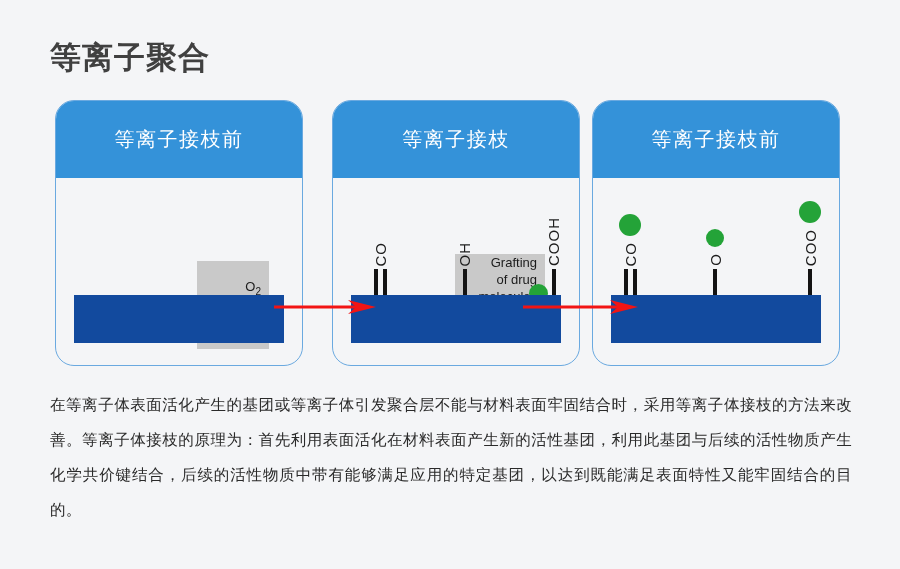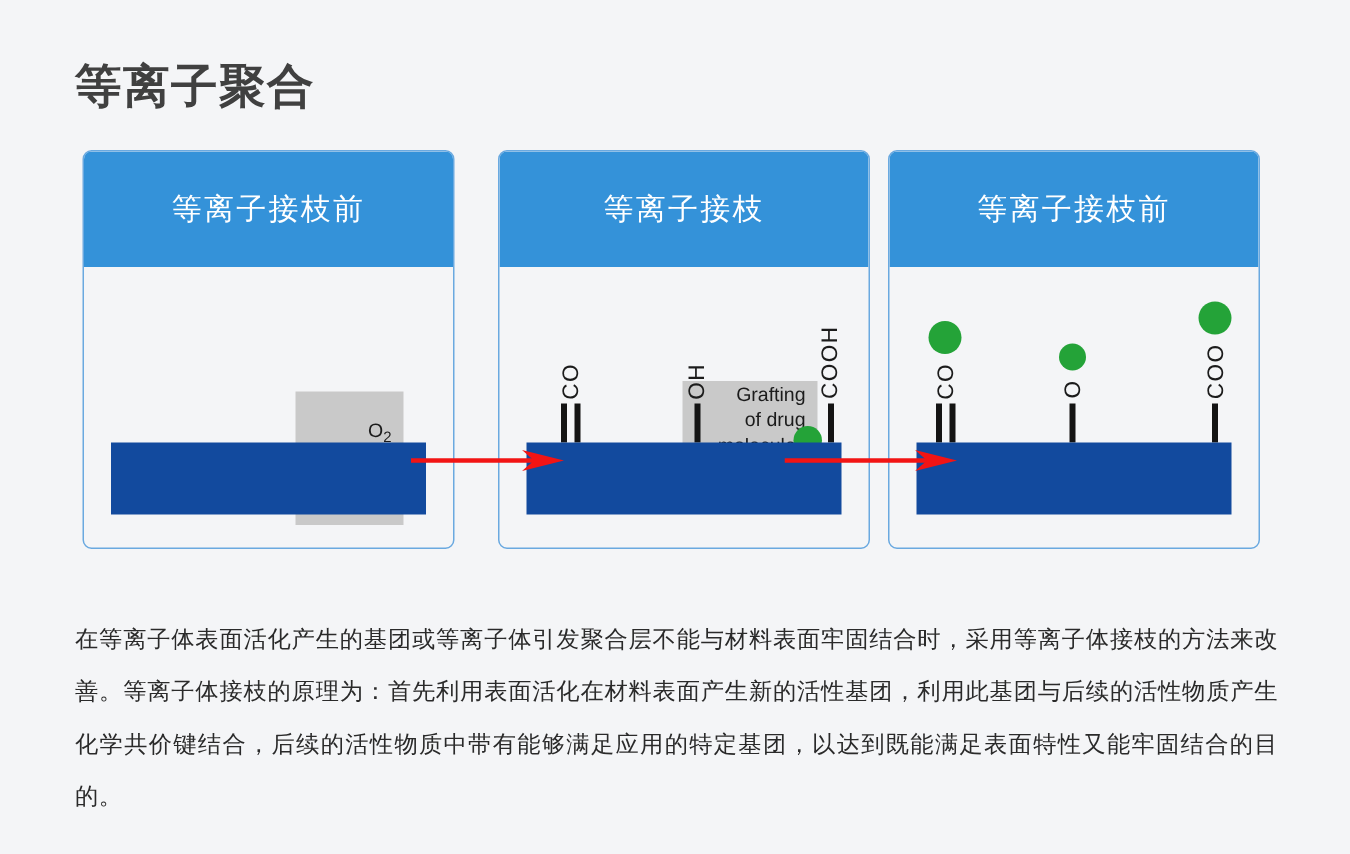--- a/index.html
+++ b/index.html
@@ -36,21 +36,21 @@
     height: 268px;
   }
 
   .panel {
     position: absolute;
     top: 0;
     width: 248px;
     height: 266px;
     background: #f4f5f7;
     border: 1px solid #6aa9e0;
-    border-radius: 6px;
+    border-radius: 19px;
     box-sizing: border-box;
     overflow: hidden;
   }
   #panel-1 { left: 55px; }
   #panel-2 { left: 332px; }
   #panel-3 { left: 592px; }
 
   .panel-header {
     height: 77px;
     background: #3492d9;
@@ -157,21 +157,21 @@
     position: absolute;
     height: 14px;
   }
   #arrow-1 { left: 274px; top: 200px; width: 102px; }
   #arrow-2 { left: 523px; top: 200px; width: 115px; }
 
   
   #body-text {
     position: absolute;
     left: 50px;
-    top: 398px;
+    top: 376px;
     width: 802px;
     font-size: 15.5px;
     line-height: 2.25;
     color: #2a2a2a;
     text-align: justify;
     letter-spacing: 0.3px;
     margin-top: 12px;
   }
 </style>
 </head>

